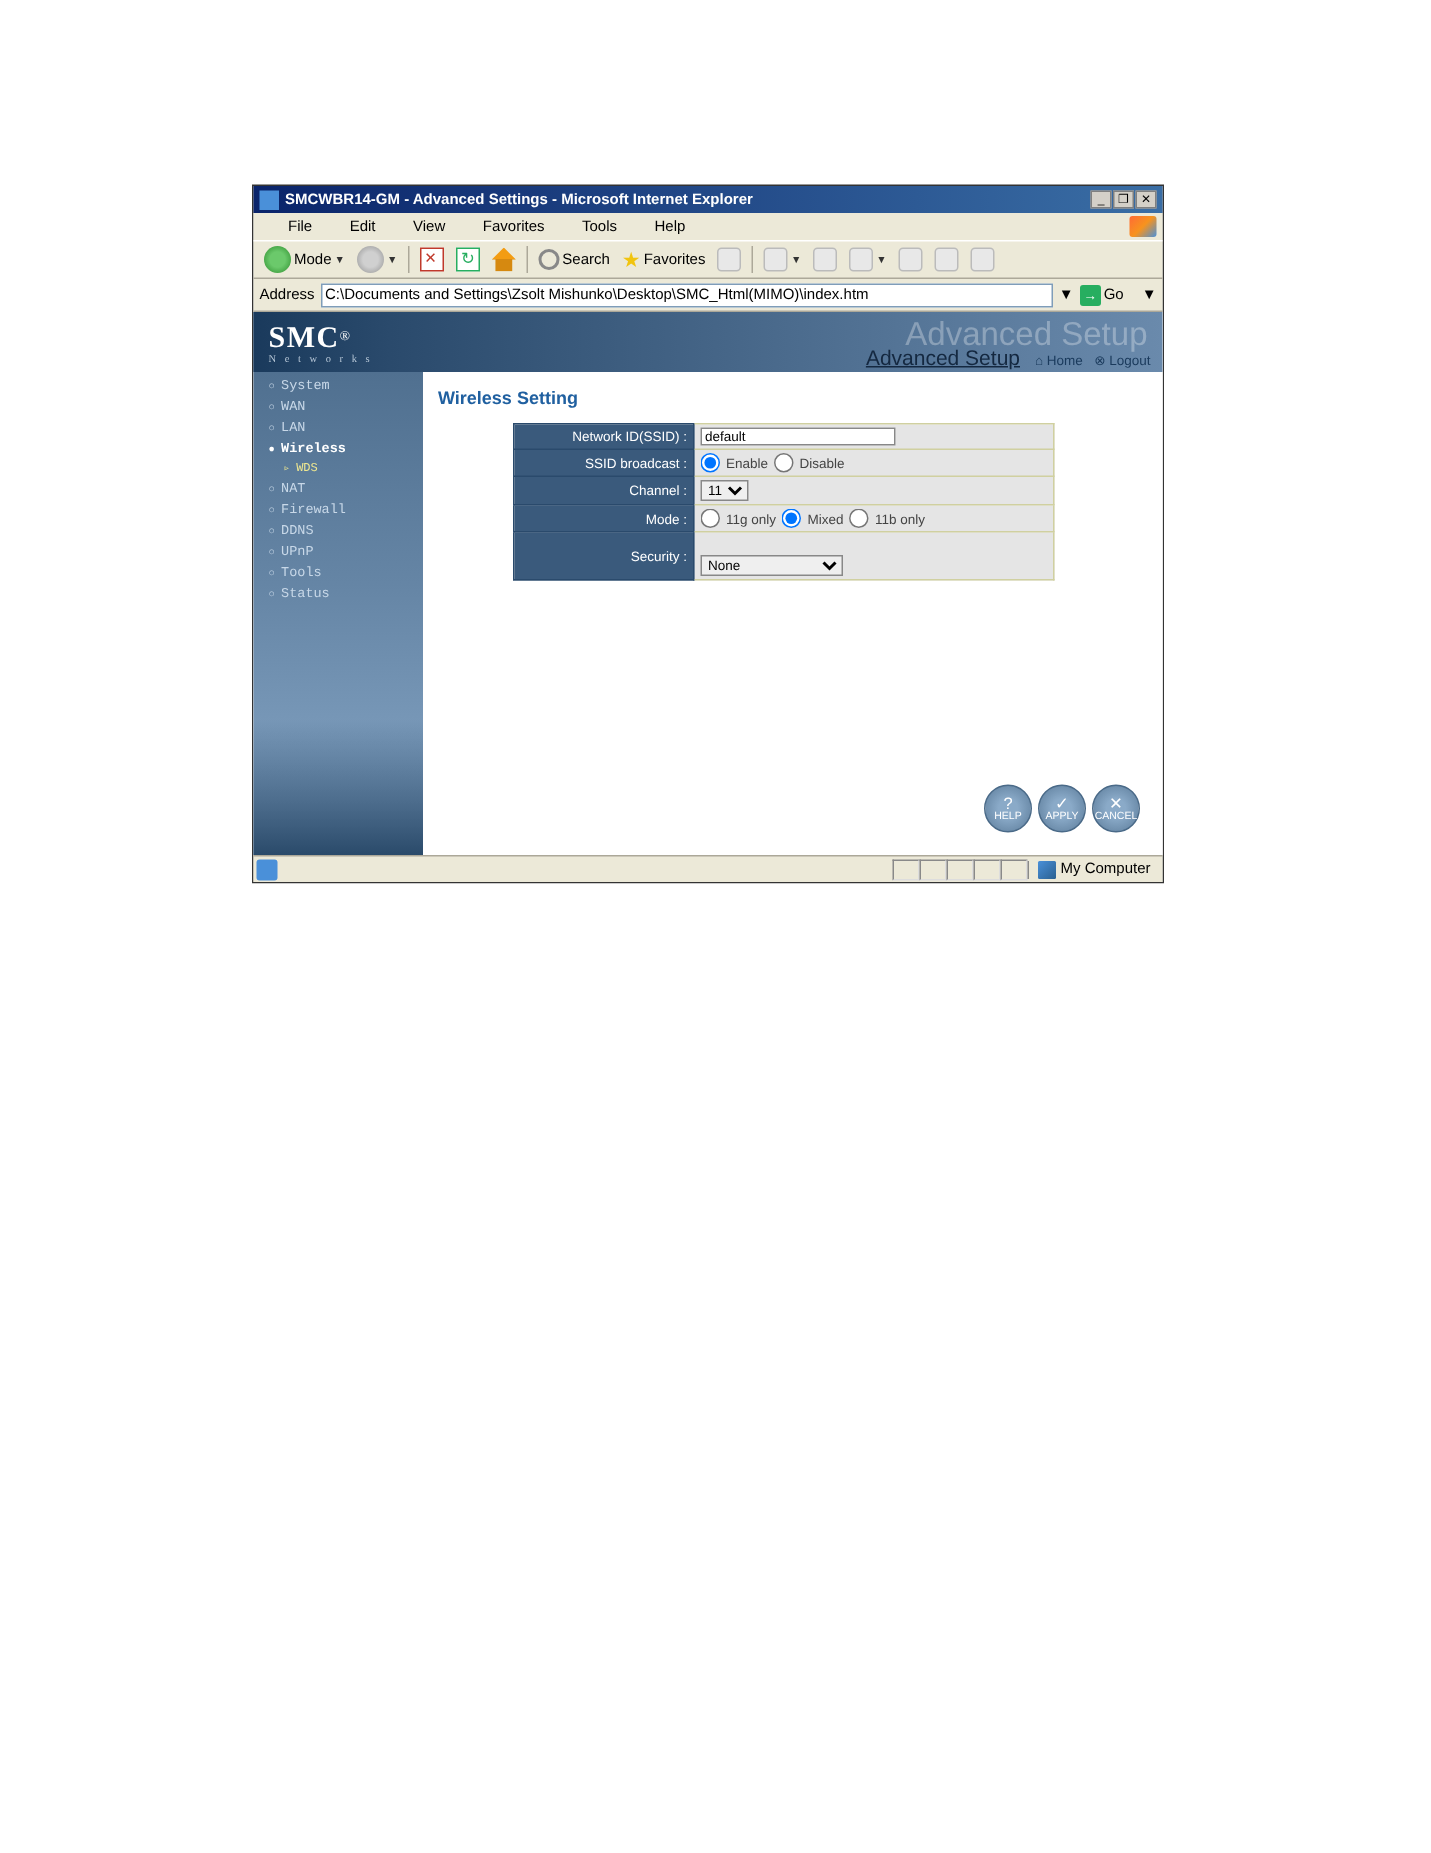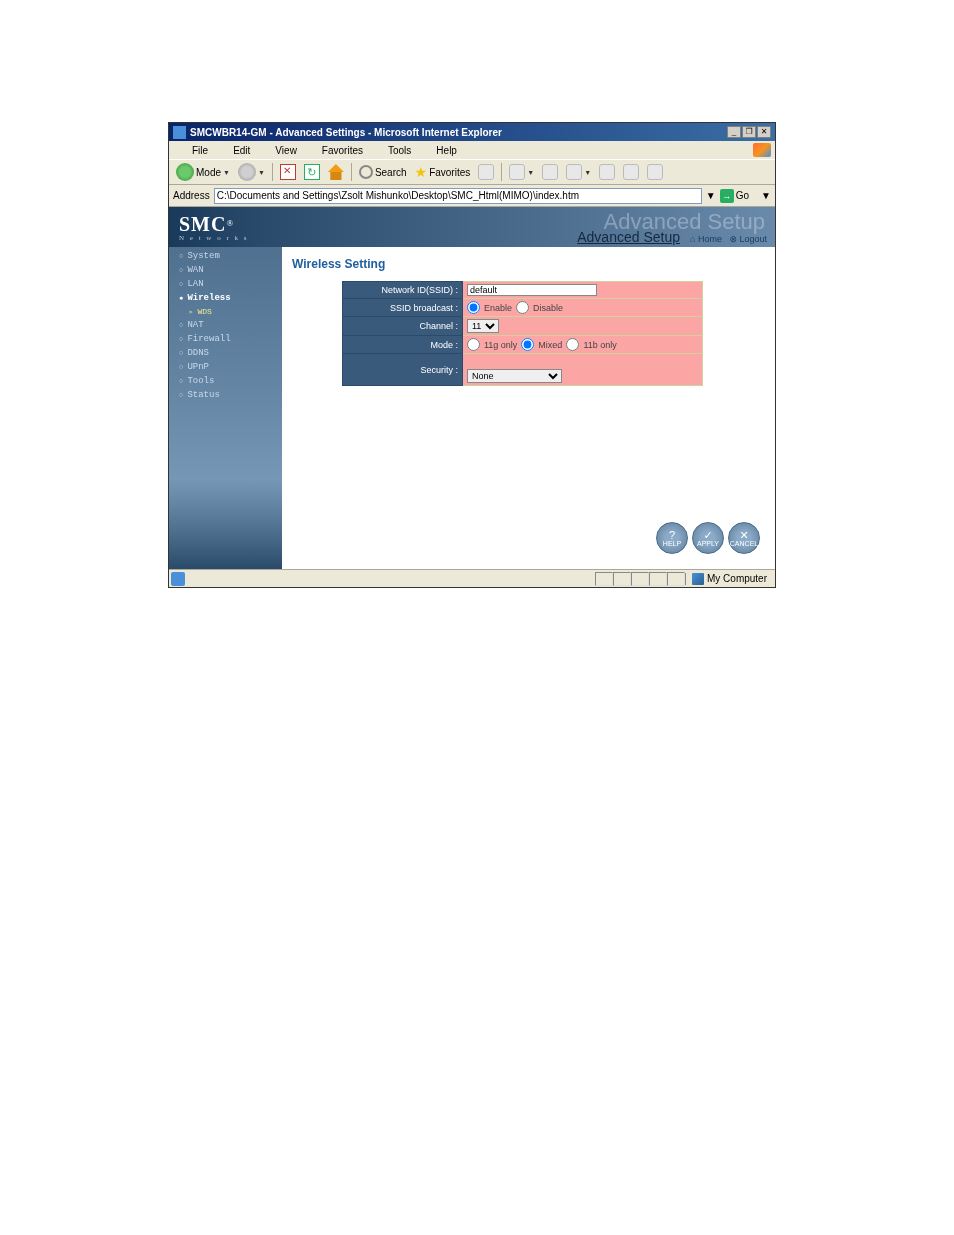--- a/index.html
+++ b/index.html
@@ -56,21 +56,21 @@
 .sidebar .nav-item.active::before { content: "● "; }
 .sidebar .sub-item { padding-left: 20px; color: #f0e890; font-size: 8px; }
 .sidebar .sub-item::before { content: "▹ "; }
 .sidebar .sidebar-img { position: absolute; bottom: 0; left: 0; right: 0; height: 90px; background: linear-gradient(to top, #2a4a6a 0%, transparent 100%); }
 
 .main { flex: 1; background: #fff; padding-top: 50px; padding-left: 10px; position: relative; }
 .main .section-title { color: #2060a0; font-weight: bold; font-size: 12px; margin-bottom: 10px; }
 .main table { border-collapse: collapse; margin-left: 50px; }
 .main table td { padding: 2px 4px; font-size: 9px; }
 .main table td.lbl { background: #3a5a7c; color: #fff; text-align: right; width: 120px; border: 1px solid #2a4a6c; }
-.main table td.val { background: #fca5a5; width: 240px; border: 1px solid #d0d0a0; }
+.main table td.val { background: #e5e5e5; width: 240px; border: 1px solid #d0d0a0; }
 .main input[type=text] { font-size: 9px; width: 130px; border: 1px solid #888; padding: 0 2px; }
 .main select { font-size: 9px; border: 1px solid #888; }
 .main .radio-group { display: flex; gap: 4px; align-items: center; color: #444; font-size: 9px; }
 
 .action-btns { position: absolute; bottom: 15px; right: 15px; display: flex; gap: 4px; }
 .circ-btn { width: 32px; height: 32px; border-radius: 50%; background: radial-gradient(circle, #8aaac8 30%, #5a7a98 100%); border: 1px solid #4a6a88; color: #fff; font-size: 7px; display: flex; flex-direction: column; align-items: center; justify-content: center; cursor: pointer; }
 .circ-btn .cicon { font-size: 11px; line-height: 10px; }
 
 .statusbar { background: #ece9d8; border-top: 1px solid #aca899; height: 18px; display: flex; align-items: center; font-size: 10px; padding: 0 2px; }
 .statusbar .status-ico { width: 14px; height: 14px; background: #4a90d9; border-radius: 2px; margin-right: 4px; }

